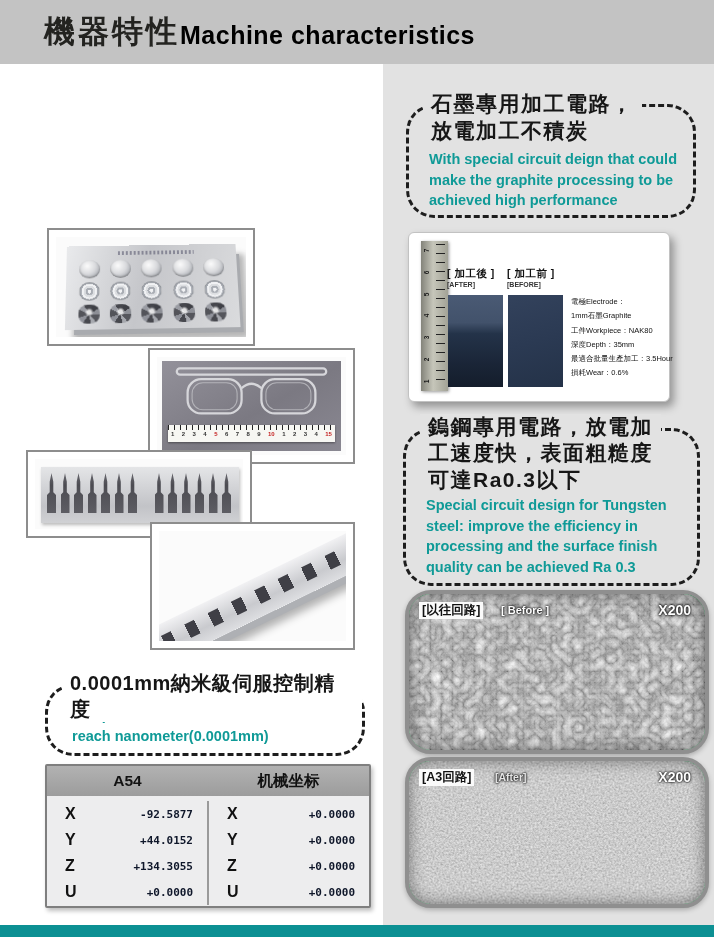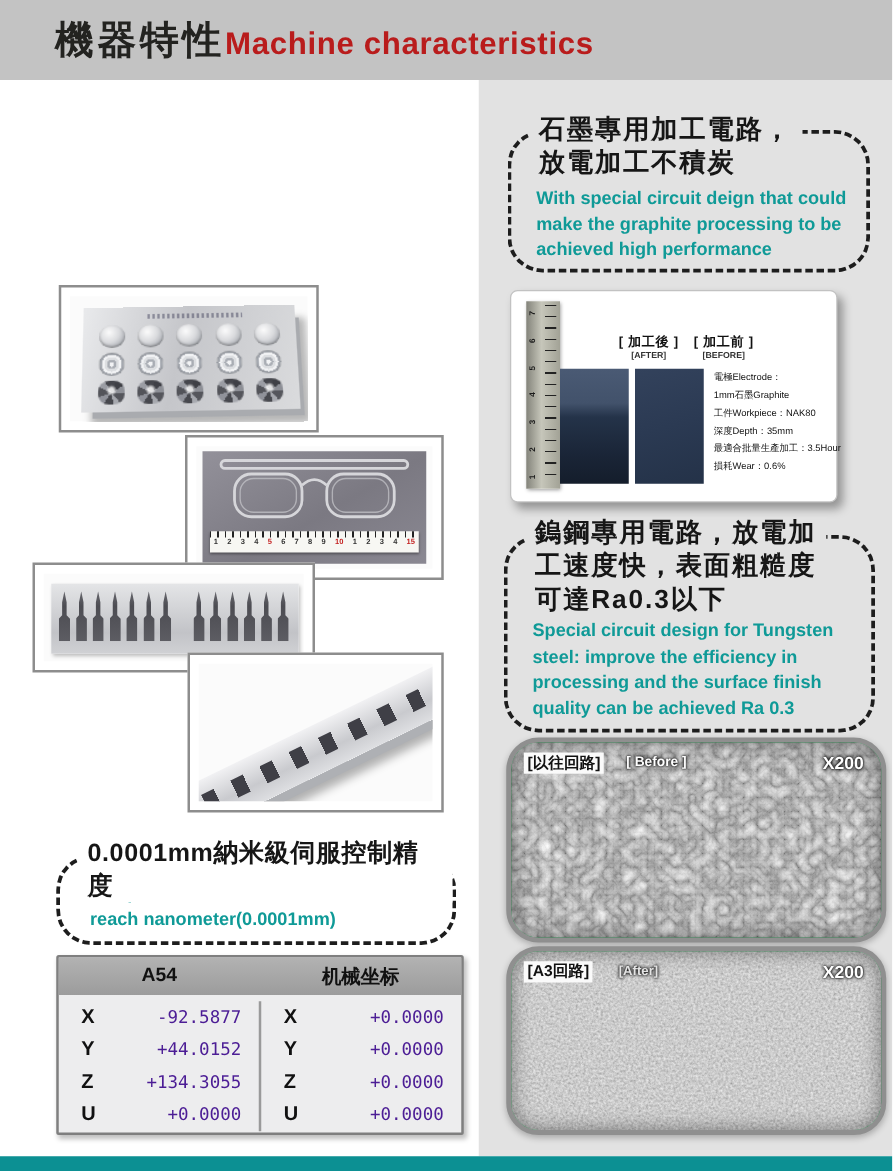--- a/index.html
+++ b/index.html
@@ -4,21 +4,21 @@
 <title>Machine characteristics</title>
 <style>
   html,body{margin:0;padding:0;}
   body{font-family:"Liberation Sans","DejaVu Sans",sans-serif;background:#ffffff;}
   .page{position:relative;width:714px;height:937px;background:#ffffff;overflow:hidden;}
 
   
   .hdr{position:absolute;left:0;top:0;width:714px;height:64px;background:var(--header-gray,#c3c3c3);
        display:flex;align-items:center;padding-left:44px;box-sizing:border-box;}
   .hdr .t-zh{font-size:31px;font-weight:bold;color:#232320;letter-spacing:3px;}
-  .hdr .t-en{font-size:25px;font-weight:bold;color:#b91c1c;margin-top:6px;letter-spacing:0.5px;}
+  .hdr .t-en{font-size:25px;font-weight:bold;color:#000000;margin-top:6px;letter-spacing:0.5px;}
 
   
   .right-panel{position:absolute;left:383px;top:64px;width:331px;height:861px;background:var(--panel-gray,#e2e2e2);}
   .footer-bar{position:absolute;left:0;top:925px;width:714px;height:12px;background:var(--footer-teal,#0c9093);}
 
   
   .bubble{position:absolute;border:3px dashed #1d1d1d;border-radius:28px;box-sizing:border-box;}
   .chip{position:absolute;top:-17px;left:14px;padding:0 8px;font-weight:bold;color:#161616;
         font-size:21px;line-height:1.3;letter-spacing:1.5px;background:#ffffff;}
   .bubble .en{color:var(--accent-teal,#0f9a97);font-weight:bold;font-size:14.5px;line-height:1.42;}
@@ -86,34 +86,34 @@
   
   .ctable{position:absolute;left:45px;top:764px;width:322px;height:140px;background:#ededee;
           border:2px solid #7f7f7f;border-radius:2px;overflow:hidden;box-shadow:2px 3px 4px rgba(0,0,0,.25);}
   .ct-head{height:30px;background:linear-gradient(#b2b2b2,#9c9c9c);display:flex;align-items:center;}
   .ct-head div{flex:1;text-align:center;font-weight:bold;font-size:15.5px;color:#111;}
   .ct-body{display:flex;padding:5px 0 4px;}
   .ct-half{flex:1;}
   .ct-half.first{border-right:2px solid #9a9a9a;}
   .ct-row{display:flex;justify-content:space-between;align-items:center;height:26px;padding:0 14px 0 18px;}
   .ct-axis{font-weight:bold;font-size:16px;color:#111;}
-  .ct-val{font-family:"DejaVu Sans Mono",monospace;font-weight:normal;font-size:14px;color:#4c1d95;}
+  .ct-val{font-family:"DejaVu Sans Mono",monospace;font-weight:bold;font-size:11px;color:#0f172a;}
 
   
   .gframe{position:absolute;left:408px;top:232px;width:260px;height:168px;background:#ffffff;
           border:1px solid #c2c2c2;border-radius:6px;box-shadow:4px 5px 8px rgba(0,0,0,.35);}
   .g-ruler{position:absolute;left:12px;top:8px;width:27px;height:150px;
            background:linear-gradient(90deg,#83837a 0%,#c6c6ba 45%,#a2a296 100%);
            box-shadow:1px 1px 3px rgba(0,0,0,.4);}
   .g-ruler::after{content:"";position:absolute;top:3px;bottom:3px;right:3px;width:9px;
            background:repeating-linear-gradient(180deg,#222 0 1px,transparent 1px 9px);}
   .g-ruler-digits{position:absolute;left:4px;top:6px;bottom:6px;display:flex;flex-direction:column;
            justify-content:space-between;font-size:6.5px;font-weight:bold;color:#1a1a1a;}
   .g-ruler-digits span{transform:rotate(-90deg);}
-  .g-label{position:absolute;width:58px;text-align:center;margin-left:43px;}
+  .g-label{position:absolute;width:58px;}
   .g-label .zh{font-size:10.5px;font-weight:bold;color:#111;letter-spacing:0.5px;}
   .g-label .en{font-size:7px;font-weight:bold;color:#333;}
   .g-label-after{left:38px;top:34px;}
   .g-label-before{left:98px;top:34px;}
   .g-sq{position:absolute;top:62px;width:55px;height:92px;}
   .g-sq-after{left:39px;background:linear-gradient(180deg,#4a5a74 0%,#42526b 30%,#243349 42%,#1a2537 75%,#141d2b 100%);}
   .g-sq-before{left:99px;background:linear-gradient(165deg,#33425c 0%,#2b3a53 50%,#243248 100%);}
   .g-info{position:absolute;left:162px;top:62px;width:92px;}
   .g-info div{font-size:7.5px;color:#111;line-height:1.9;white-space:nowrap;}
 

